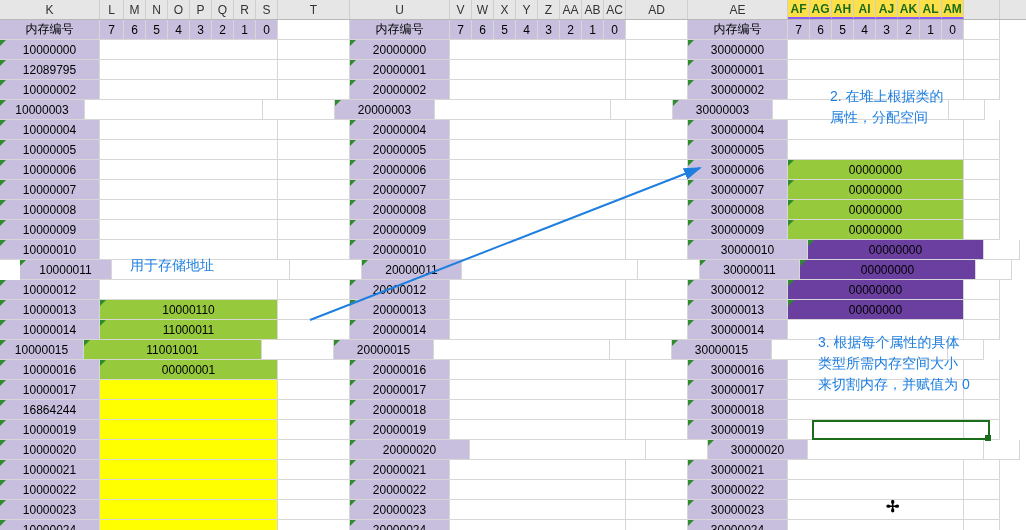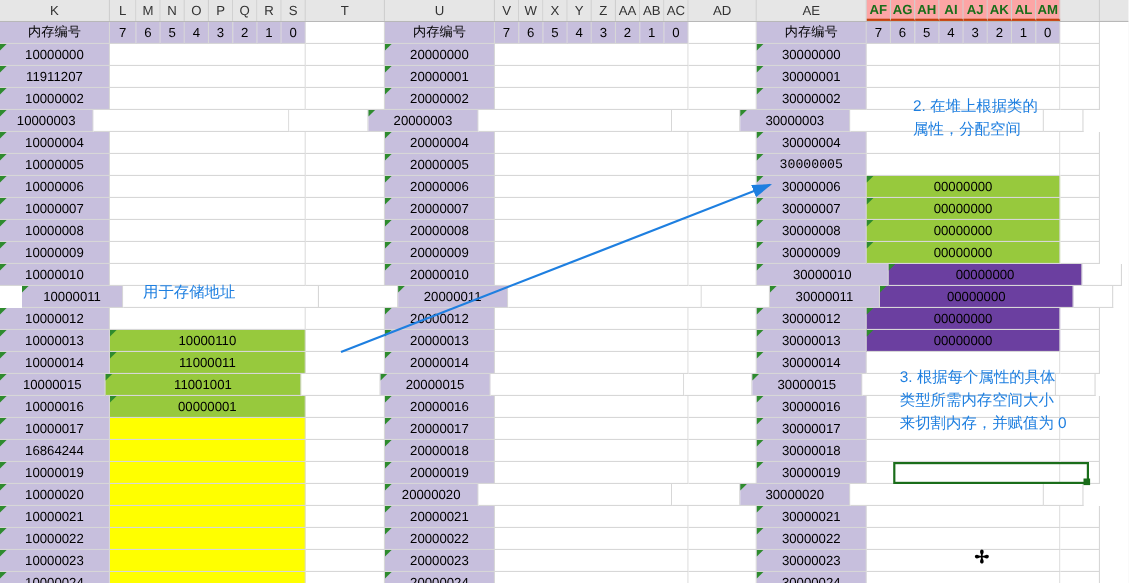--- a/index.html
+++ b/index.html
@@ -28,24 +28,24 @@
   .colhdr {
     display: flex;
     align-items: center;
     justify-content: center;
     border-right: 1px solid #cfcfcf;
     color: #333;
     font-size: 12px;
     background: #e6e6e6;
   }
   .colhdr.sel {
-    background: #fca5a5;
+    background: #fde047;
     color: #1a6d1a;
     font-weight: bold;
-    border-bottom: 2px solid #c2410c;
+    border-bottom: 2px solid #8b5cf6;
   }
   .grid-body {
     position: relative;
   }
   .row {
     display: flex;
     height: 20px;
   }
   .cell {
     border-right: 1px solid #d7d7d7;
@@ -184,21 +184,21 @@
         <div class="cell " style="width: 178px;"></div>
         <div class="cell " style="width: 72px;"></div>
         <div class="cell lav tri" style="width: 100px;">20000000</div>
         <div class="cell " style="width: 176px;"></div>
         <div class="cell " style="width: 62px;"></div>
         <div class="cell lav tri" style="width: 100px;">30000000</div>
         <div class="cell " style="width: 176px;"></div>
         <div class="cell " style="width: 36px;"></div>
       </div>
       <div class="row">
-        <div class="cell lav tri" style="width: 100px;">11911207</div>
+        <div class="cell lav tri" style="width: 100px;">12089795</div>
         <div class="cell " style="width: 178px;"></div>
         <div class="cell " style="width: 72px;"></div>
         <div class="cell lav tri" style="width: 100px;">20000001</div>
         <div class="cell " style="width: 176px;"></div>
         <div class="cell " style="width: 62px;"></div>
         <div class="cell lav tri" style="width: 100px;">30000001</div>
         <div class="cell " style="width: 176px;"></div>
         <div class="cell " style="width: 36px;"></div>
       </div>
       <div class="row">
@@ -234,21 +234,21 @@
         <div class="cell " style="width: 176px;"></div>
         <div class="cell " style="width: 36px;"></div>
       </div>
       <div class="row">
         <div class="cell lav tri" style="width: 100px;">10000005</div>
         <div class="cell " style="width: 178px;"></div>
         <div class="cell " style="width: 72px;"></div>
         <div class="cell lav tri" style="width: 100px;">20000005</div>
         <div class="cell " style="width: 176px;"></div>
         <div class="cell " style="width: 62px;"></div>
-        <div class="cell lav tri" style="width: 100px; font-family: Liberation Mono, monospace;">30000005</div>
+        <div class="cell lav tri" style="width: 100px;">30000005</div>
         <div class="cell " style="width: 176px;"></div>
         <div class="cell " style="width: 36px;"></div>
       </div>
       <div class="row">
         <div class="cell lav tri" style="width: 100px;">10000006</div>
         <div class="cell " style="width: 178px;"></div>
         <div class="cell " style="width: 72px;"></div>
         <div class="cell lav tri" style="width: 100px;">20000006</div>
         <div class="cell " style="width: 176px;"></div>
         <div class="cell " style="width: 62px;"></div>
@@ -338,21 +338,21 @@
         <div class="cell green tri" style="width: 178px;">11000011</div>
         <div class="cell " style="width: 72px;"></div>
         <div class="cell lav tri" style="width: 100px;">20000014</div>
         <div class="cell " style="width: 176px;"></div>
         <div class="cell " style="width: 62px;"></div>
         <div class="cell lav tri" style="width: 100px;">30000014</div>
         <div class="cell " style="width: 176px;"></div>
         <div class="cell " style="width: 36px;"></div>
       </div>
       <div class="row">
-        <div class="cell lav tri" style="width: 96px;">10000015</div>
+        <div class="cell lav tri" style="width: 84px;">10000015</div>
         <div class="cell green tri" style="width: 178px;">11001001</div>
         <div class="cell " style="width: 72px;"></div>
         <div class="cell lav tri" style="width: 100px;">20000015</div>
         <div class="cell " style="width: 176px;"></div>
         <div class="cell " style="width: 62px;"></div>
         <div class="cell lav tri" style="width: 100px;">30000015</div>
         <div class="cell " style="width: 176px;"></div>
         <div class="cell " style="width: 36px;"></div>
       </div>
       <div class="row">
@@ -396,21 +396,21 @@
         <div class="cell " style="width: 176px;"></div>
         <div class="cell " style="width: 62px;"></div>
         <div class="cell lav tri" style="width: 100px;">30000019</div>
         <div class="cell " style="width: 176px;"></div>
         <div class="cell " style="width: 36px;"></div>
       </div>
       <div class="row">
         <div class="cell lav tri" style="width: 100px;">10000020</div>
         <div class="cell yellow" style="width: 178px;"></div>
         <div class="cell " style="width: 72px;"></div>
-        <div class="cell lav tri" style="width: 85px;">20000020</div>
+        <div class="cell lav tri" style="width: 120px;">20000020</div>
         <div class="cell " style="width: 176px;"></div>
         <div class="cell " style="width: 62px;"></div>
         <div class="cell lav tri" style="width: 100px;">30000020</div>
         <div class="cell " style="width: 176px;"></div>
         <div class="cell " style="width: 36px;"></div>
       </div>
       <div class="row">
         <div class="cell lav tri" style="width: 100px;">10000021</div>
         <div class="cell yellow" style="width: 178px;"></div>
         <div class="cell " style="width: 72px;"></div>

